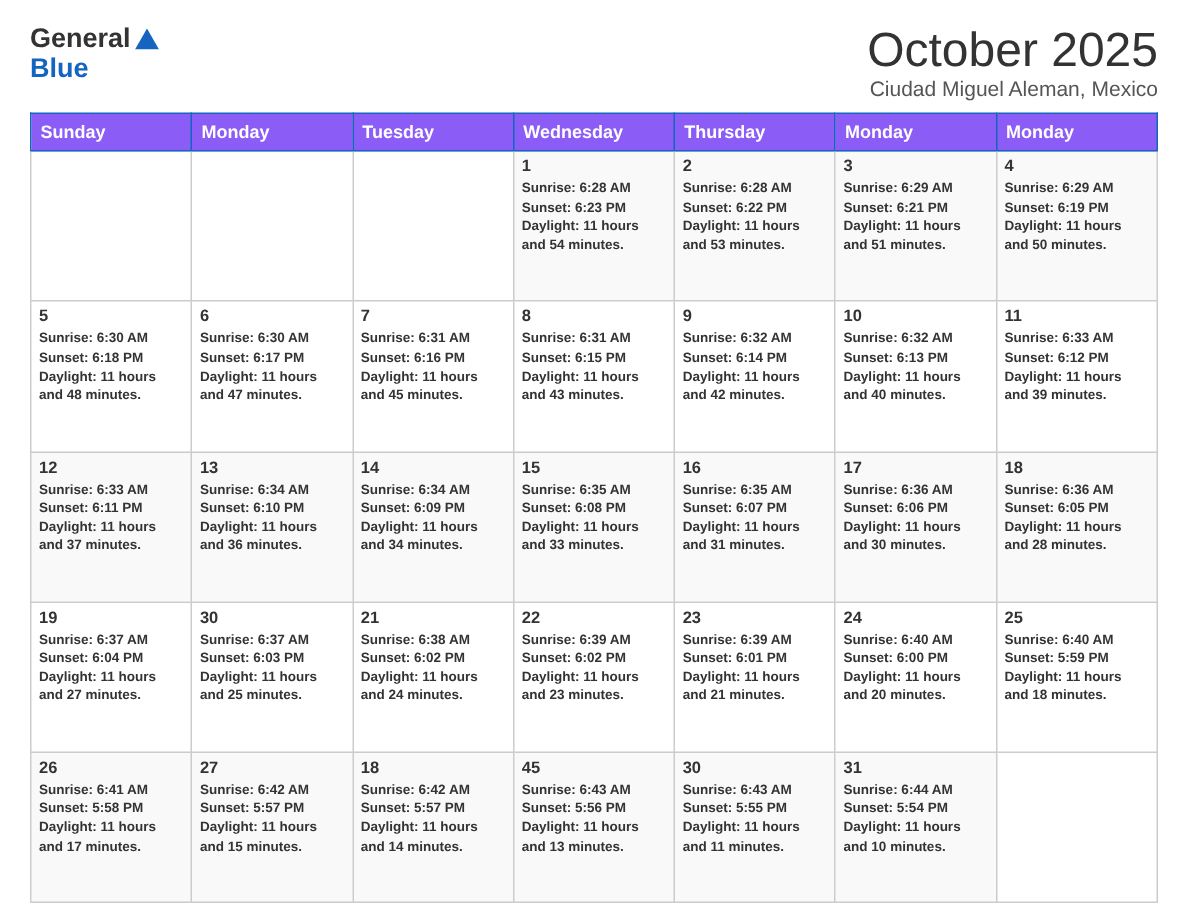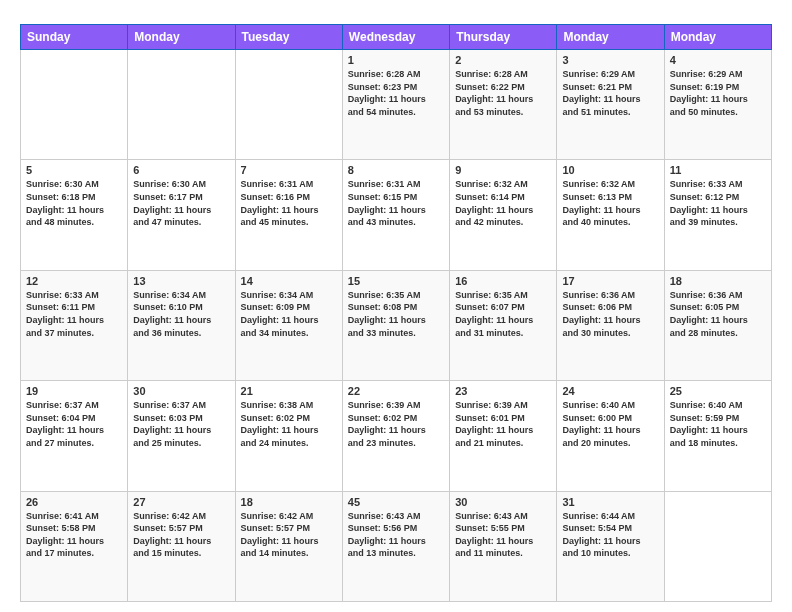--- a/index.html
+++ b/index.html
@@ -94,20 +94,33 @@
     }
     .empty-cell {
       background: #fff !important;
     }
   </style>
 </head>
 <body>
 
 <div class="page">
   <div class="header">
+    <div class="logo">
+      <div class="logo-row">
+        <span class="logo-general">General</span>
+        <svg width="16" height="14" viewBox="0 0 16 14" style="margin-left:3px;">
+          <polygon points="0,14 8,0 16,14" fill="#1565c0"></polygon>
+        </svg>
+      </div>
+      <span class="logo-blue">Blue</span>
+    </div>
+    <div class="title-block">
+      <h1>October 2025</h1>
+      <h2>Ciudad Miguel Aleman, Mexico</h2>
+    </div>
   </div>
 
   <table class="calendar">
     <thead>
       <tr>
       <th>Sunday</th>
           <th>Monday</th>
           <th>Tuesday</th>
           <th>Wednesday</th>
           <th>Thursday</th>

